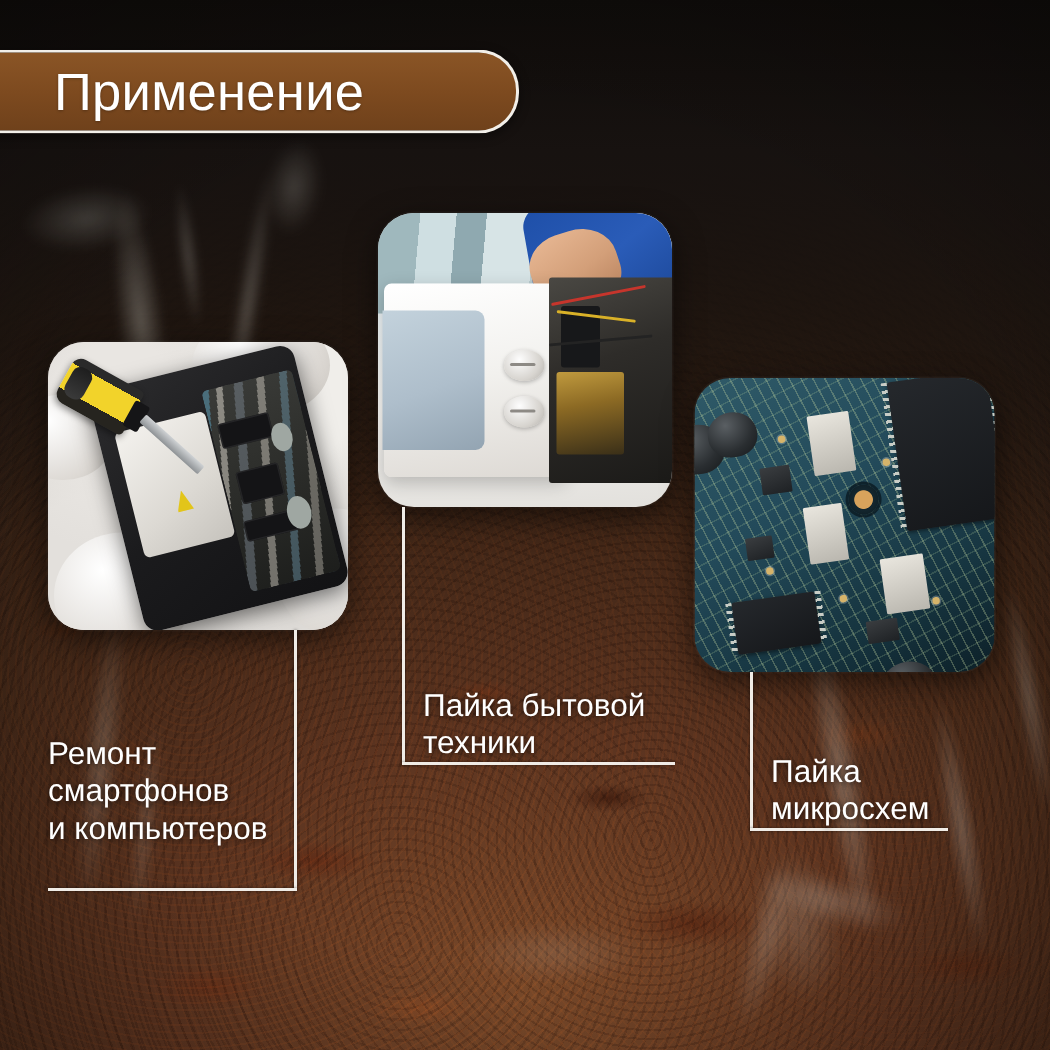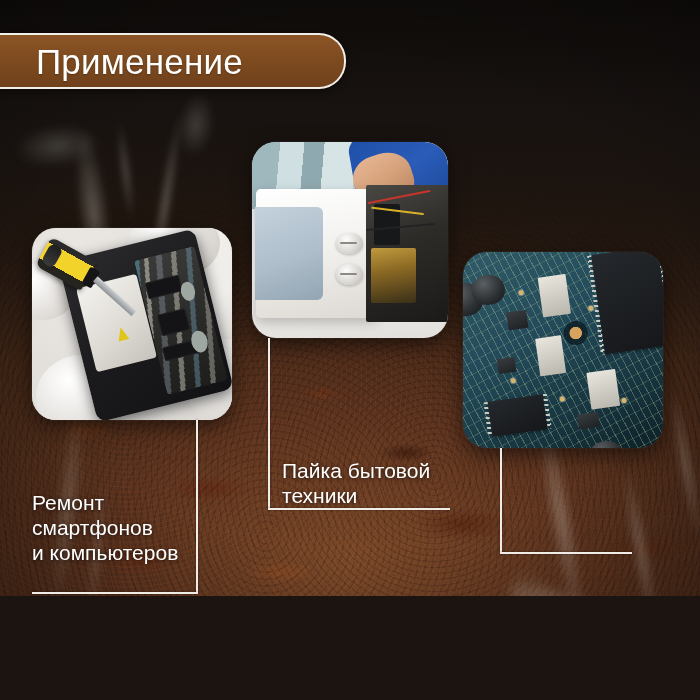--- a/index.html
+++ b/index.html
@@ -1,21 +1,21 @@
 <!DOCTYPE html>
 <html><head>
 <meta charset="utf-8">
 <style>
   html,body{margin:0;padding:0;}
   body{
     width:700px;height:700px;overflow:hidden;
     font-family:"Liberation Sans","DejaVu Sans",sans-serif;
     background:#1b1410;
   }
-  .stage{position:relative;width:700px;height:596px;overflow:hidden;background:#0369a1;}
+  .stage{position:relative;width:700px;height:700px;overflow:hidden;background:#0369a1;}
 
   
   .bg-base{position:absolute;inset:0;
     background:
       radial-gradient(120% 90% at 50% 95%, #7a4a2a 0%, #5c3420 28%, #3a2315 55%, #231710 78%, #171110 100%);
   }
   .bg-rust{position:absolute;inset:0;opacity:.85;mix-blend-mode:overlay;
     background-image:
       radial-gradient(ellipse 42px 16px at 12% 72%, rgba(196,162,104,.55), transparent 70%),
       radial-gradient(ellipse 60px 20px at 30% 82%, rgba(120,70,38,.6), transparent 70%),
@@ -287,14 +287,16 @@
         <div class="pcb-via" style="left:62%;top:34%;width:5px;height:5px;"></div>
         <div class="pcb-via" style="left:28%;top:58%;width:5px;height:5px;"></div>
         <div class="pcb-via" style="left:46%;top:68%;width:5px;height:5px;"></div>
         <div class="pcb-via" style="left:70%;top:72%;width:5px;height:5px;"></div>
       </div>
     </div>
   </div>
 
   <div class="lv" style="left:500px;top:448px;height:106px;"></div>
   <div class="lh" style="left:500px;top:552px;width:132px;"></div>
+  <div class="cap" style="left:514px;top:502px;">Пайка
+микросхем</div>
 
 </div>
 
 </body></html>

